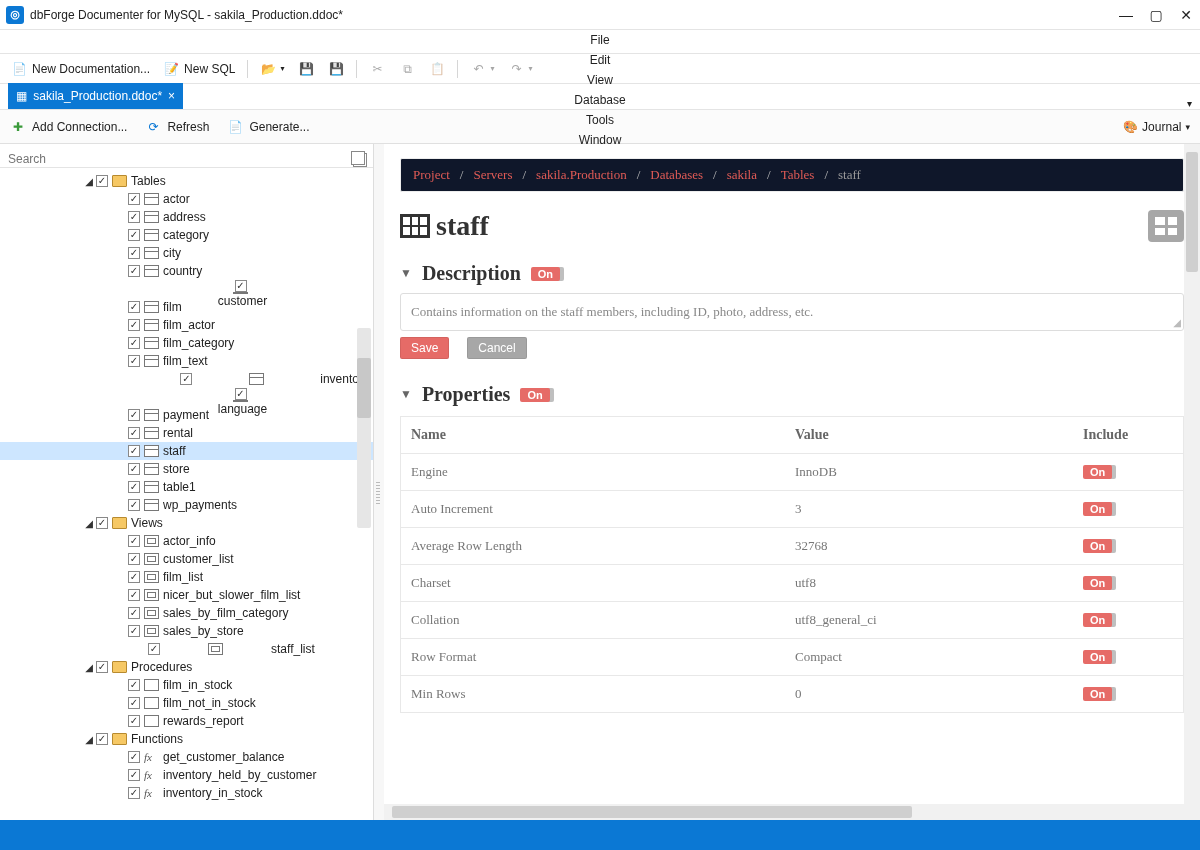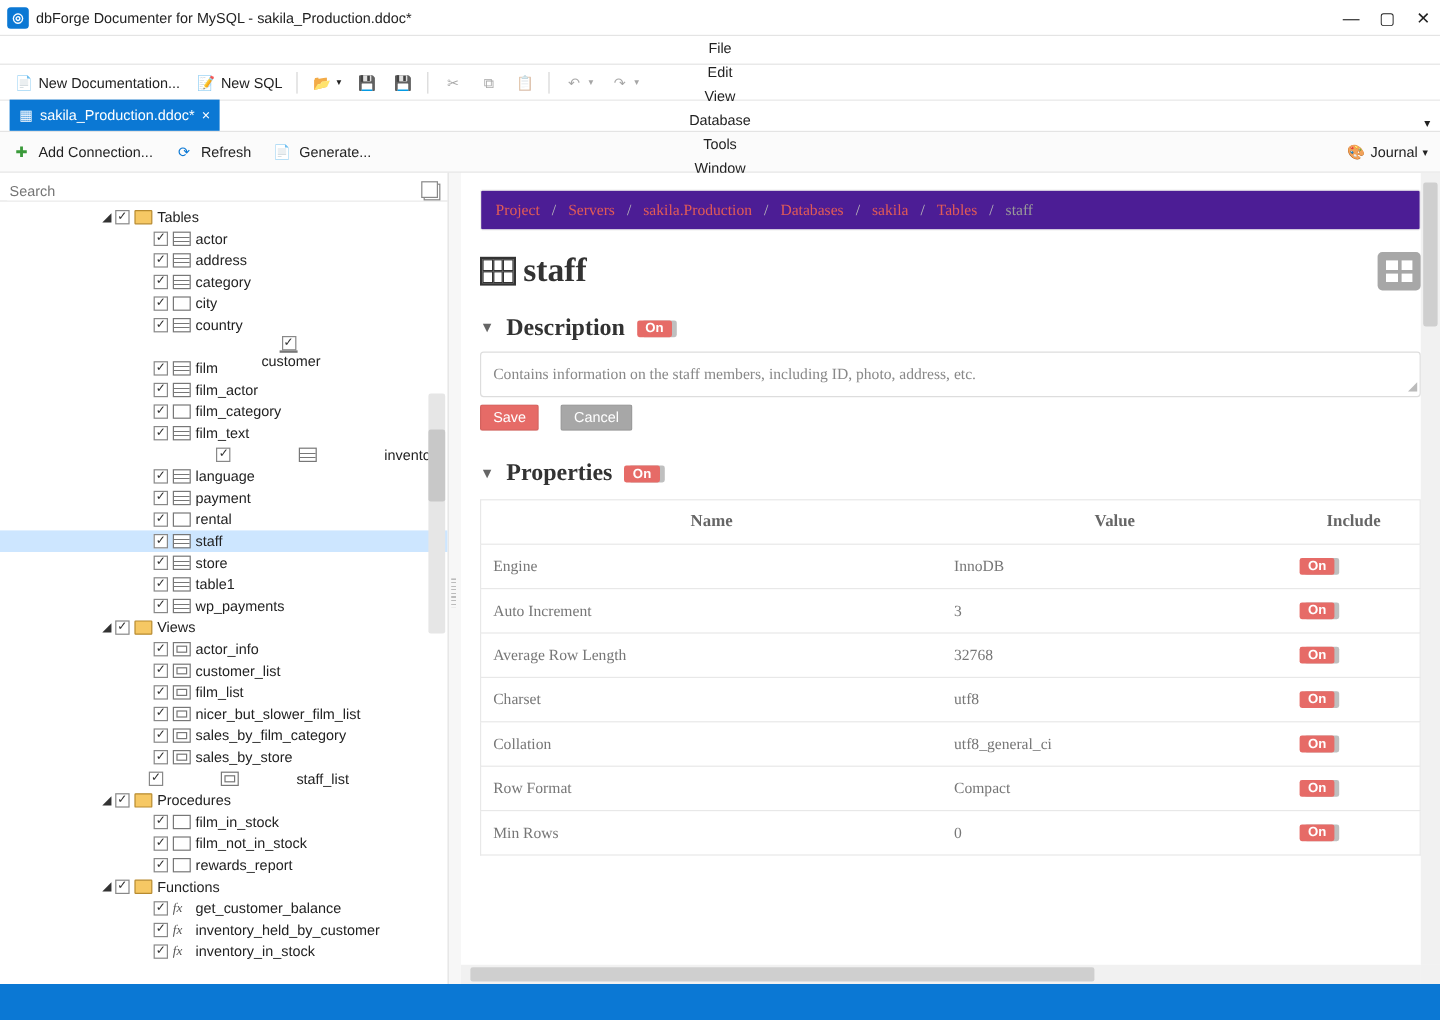--- a/index.html
+++ b/index.html
@@ -60,21 +60,21 @@
   .sidebar-scroll{ position:absolute; right:2px; top:160px; width:14px; height:200px; background:#e6e6e6; border-radius:2px;}
   .sidebar-thumb{ position:absolute; top:30px; width:100%; height:60px; background:#c8c8c8; border-radius:2px;}
 
   
   .gutter{ width:10px; background:#f7f7f7; position:relative;}
   .gutter .grip{ position:absolute; top:50%; left:2px; width:4px; height:24px; background:repeating-linear-gradient(#bbb,#bbb 1px,transparent 1px,transparent 3px);}
 
   
   .content{ flex:1; background:#fff; position:relative; overflow:hidden;}
   .content-inner{ position:absolute; inset:0; overflow:auto; padding:14px 16px 0 16px; font-family:Georgia, "Times New Roman", serif; color:#555;}
-  .breadcrumb{ background:#4c1d95; border:1px solid #ededed; border-radius:2px; padding:8px 12px; font-size:13px; display:flex; align-items:center; gap:10px;}
+  .breadcrumb{ background:#0f172a; border:1px solid #ededed; border-radius:2px; padding:8px 12px; font-size:13px; display:flex; align-items:center; gap:10px;}
   .breadcrumb a{ color:#e15b56; text-decoration:none;}
   .breadcrumb .sep{ color:#bbb;}
   .breadcrumb .cur{ color:#999;}
   .page-title-row{ display:flex; align-items:center; margin:18px 0 20px 0;}
   .page-title-row .big-icon{ width:30px; height:24px; border:2px solid #333; margin-right:6px; display:grid; grid-template-columns:1fr 1fr 1fr; grid-template-rows:1fr 1fr; }
   .page-title-row .big-icon div{ border:1px solid #333;}
   .page-title-row h1{ margin:0; font-size:28px; color:#333; font-weight:bold;}
   .grid-btn{ margin-left:auto; width:36px; height:32px; background:#a7a7a7; border-radius:4px; display:grid; grid-template-columns:1fr 1fr; grid-template-rows:1fr 1fr; gap:3px; padding:7px; cursor:pointer;}
   .grid-btn div{ background:#fff;}
   .section-head{ display:flex; align-items:center; gap:10px; margin-bottom:8px;}
@@ -83,21 +83,21 @@
   .toggle{ background:#e66b67; color:#fff; font-size:11px; padding:1px 7px; border-radius:2px; font-family:"Segoe UI",sans-serif; font-weight:600; position:relative; box-shadow:4px 0 0 #bfbfbf; cursor:pointer;}
   .desc-box{ border:1px solid #ddd; border-radius:3px; padding:10px; color:#888; font-size:13px; position:relative; margin-bottom:6px;}
   .desc-box .resize{ position:absolute; right:2px; bottom:2px; font-size:10px; color:#bbb;}
   .btn-row{ display:flex; gap:18px; margin-bottom:24px;}
   .btn{ font-family:"Segoe UI",sans-serif; font-size:12px; padding:3px 10px; border-radius:2px; color:#fff; cursor:pointer; border:1px solid rgba(0,0,0,0.08);}
   .btn.save{ background:#e66b67;}
   .btn.cancel{ background:#a7a7a7;}
   .props-table{ margin-top:10px;}
   .props-head, .props-row{ display:grid; grid-template-columns: 1fr 0.75fr 110px; border:1px solid #e8e8e8; border-top:none;}
   .props-head{ border-top:1px solid #e8e8e8; background:#fff;}
-  .props-head div{ padding:10px; font-weight:bold; color:#666; font-size:14px;text-align:center;}
+  .props-head div{ padding:10px; font-weight:bold; color:#666; font-size:14px;}
   .props-row div{ padding:10px; font-size:13px; color:#777; display:flex; align-items:center;}
   .props-row .inc-cell{ justify-content:flex-start;}
   
   .v-scroll{ position:absolute; right:0; top:0; bottom:16px; width:16px; background:#f1f1f1;}
   .v-thumb{ position:absolute; left:2px; right:2px; top:8px; height:120px; background:#cfcfcf; border-radius:2px;}
   .h-scroll{ position:absolute; left:0; right:16px; bottom:0; height:16px; background:#f1f1f1;}
   .h-thumb{ position:absolute; top:2px; bottom:2px; left:8px; width:520px; background:#cfcfcf; border-radius:2px;}
   .scroll-corner{ position:absolute; right:0; bottom:0; width:16px; height:16px; background:#f1f1f1;}
 
   
@@ -270,21 +270,21 @@
           <span class="cb checked"></span>
           <span class="ticon table"></span>
           <span class="label">film_text</span>
         </div>
         <div class="tree-row" style="padding-left: 116px; justify-content: space-between;">
           <span class="tw"></span>
           <span class="cb checked"></span>
           <span class="ticon table"></span>
           <span class="label">inventory</span>
         </div>
-        <div class="tree-row" style="padding-left: 116px;">
+        <div class="tree-row" style="padding-left: 116px; flex-direction: column;">
           <span class="tw"></span>
           <span class="cb checked"></span>
           <span class="ticon table"></span>
           <span class="label">language</span>
         </div>
         <div class="tree-row" style="padding-left: 116px;">
           <span class="tw"></span>
           <span class="cb checked"></span>
           <span class="ticon table"></span>
           <span class="label">payment</span>
@@ -354,21 +354,21 @@
           <span class="cb checked"></span>
           <span class="ticon view"></span>
           <span class="label">sales_by_film_category</span>
         </div>
         <div class="tree-row" style="padding-left: 116px;">
           <span class="tw"></span>
           <span class="cb checked"></span>
           <span class="ticon view"></span>
           <span class="label">sales_by_store</span>
         </div>
-        <div class="tree-row" style="padding-left: 68px; gap: 44px;">
+        <div class="tree-row" style="padding-left: 92px; gap: 44px;">
           <span class="tw"></span>
           <span class="cb checked"></span>
           <span class="ticon view"></span>
           <span class="label">staff_list</span>
         </div>
         <div class="tree-row" style="padding-left: 84px;">
           <span class="tw">◢</span>
           <span class="cb checked"></span>
           <span class="ticon folder"></span>
           <span class="label">Procedures</span>

